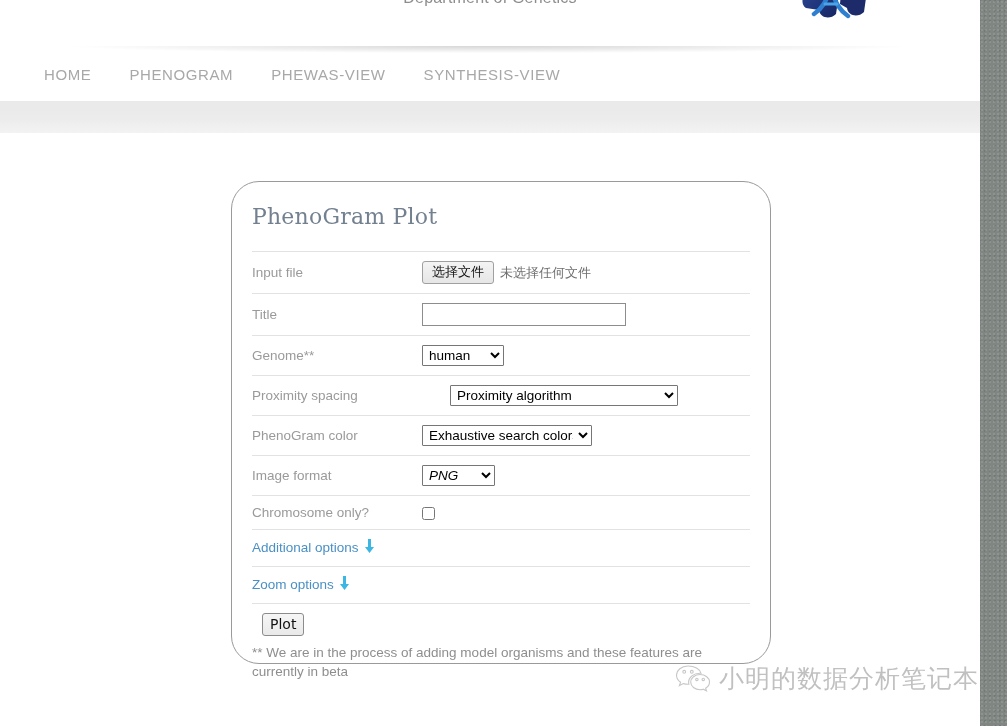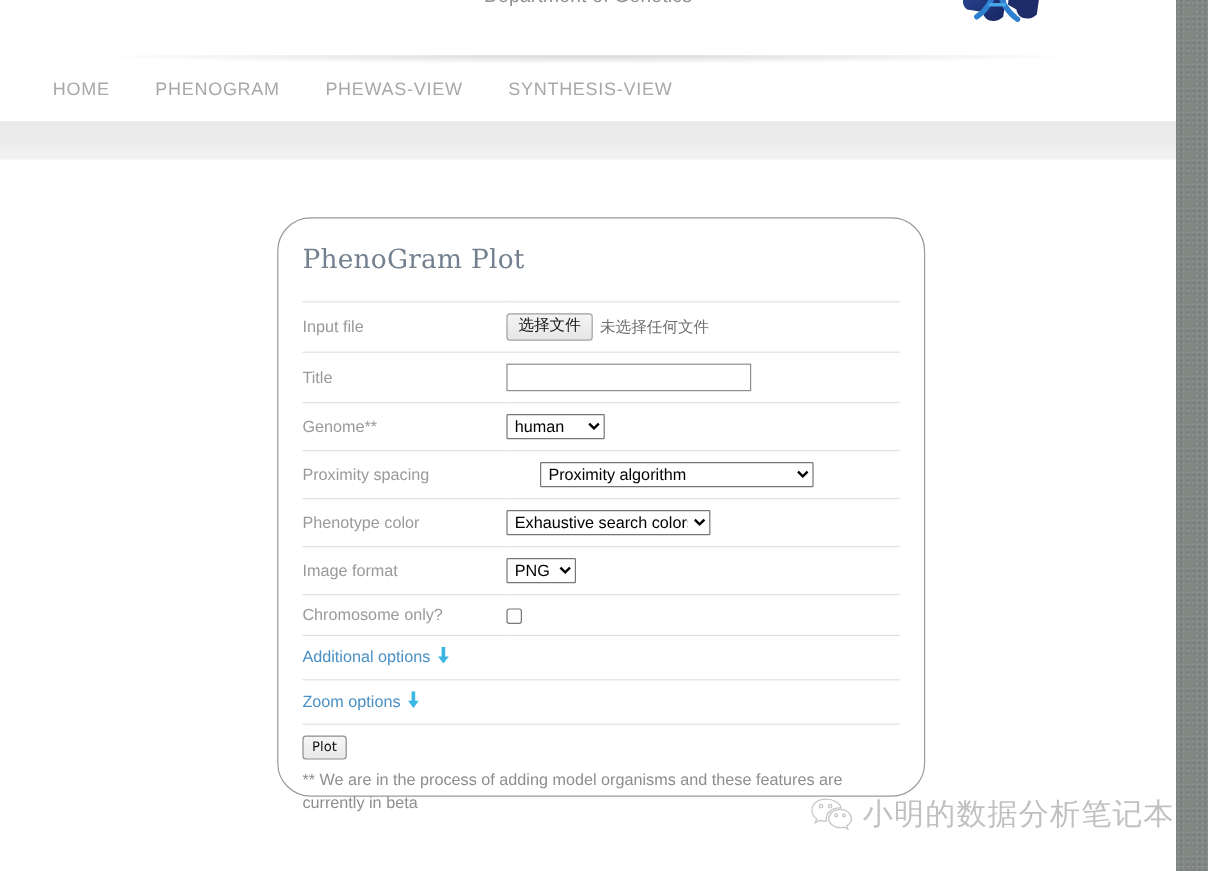--- a/index.html
+++ b/index.html
@@ -215,21 +215,21 @@
     border: 1px solid #767676;
     background: #fff;
     color: #000;
     padding: 1px 2px;
     border-radius: 1px;
     height: 21px;
   }
   select.sel-genome { width: 82px; }
   select.sel-spacing { width: 228px; margin-left: 28px; }
   select.sel-color { width: 170px; }
-  select.sel-format { width: 58px; }
+  select.sel-format { width: 73px; font-style: italic; }
 
   
   input.chk {
     width: 13px;
     height: 13px;
     margin: 0;
     vertical-align: middle;
   }
 
   
@@ -245,25 +245,26 @@
     vertical-align: -2px;
     margin-left: 5px;
   }
 
   
   .plot-row td { padding-top: 17px; border-top: 1px solid #e2e2e2; }
   #plot-button {
     border: 1px solid #8c8c8c;
     border-radius: 3px;
     background: linear-gradient(to bottom, #f6f6f6, #e9e9e9);
-    font-size: 11px;
+    font-size: 14px;
     font-family: "DejaVu Sans", sans-serif;
     color: #111;
     padding: 2px 7px 3px 7px;
     cursor: pointer;
+    margin-left: 10px;
   }
   #beta-note {
     margin-top: 7px;
     font-size: 13.5px;
     color: #8e8e8e;
     line-height: 19px;
     width: 498px;
     font-family: "Liberation Sans", sans-serif;
   }
 
@@ -368,21 +369,21 @@
             <tr>
               <td class="lbl">Proximity spacing</td>
               <td class="fld">
                 <select class="sel sel-spacing">
                   <option>Proximity algorithm</option>
                 </select>
               </td>
             </tr>
 
             <tr>
-              <td class="lbl">Phenotype color</td>
+              <td class="lbl">PhenoGram color</td>
               <td class="fld">
                 <select class="sel sel-color">
                   <option>Exhaustive search colors</option>
                 </select>
               </td>
             </tr>
 
             <tr>
               <td class="lbl">Image format</td>
               <td class="fld">

